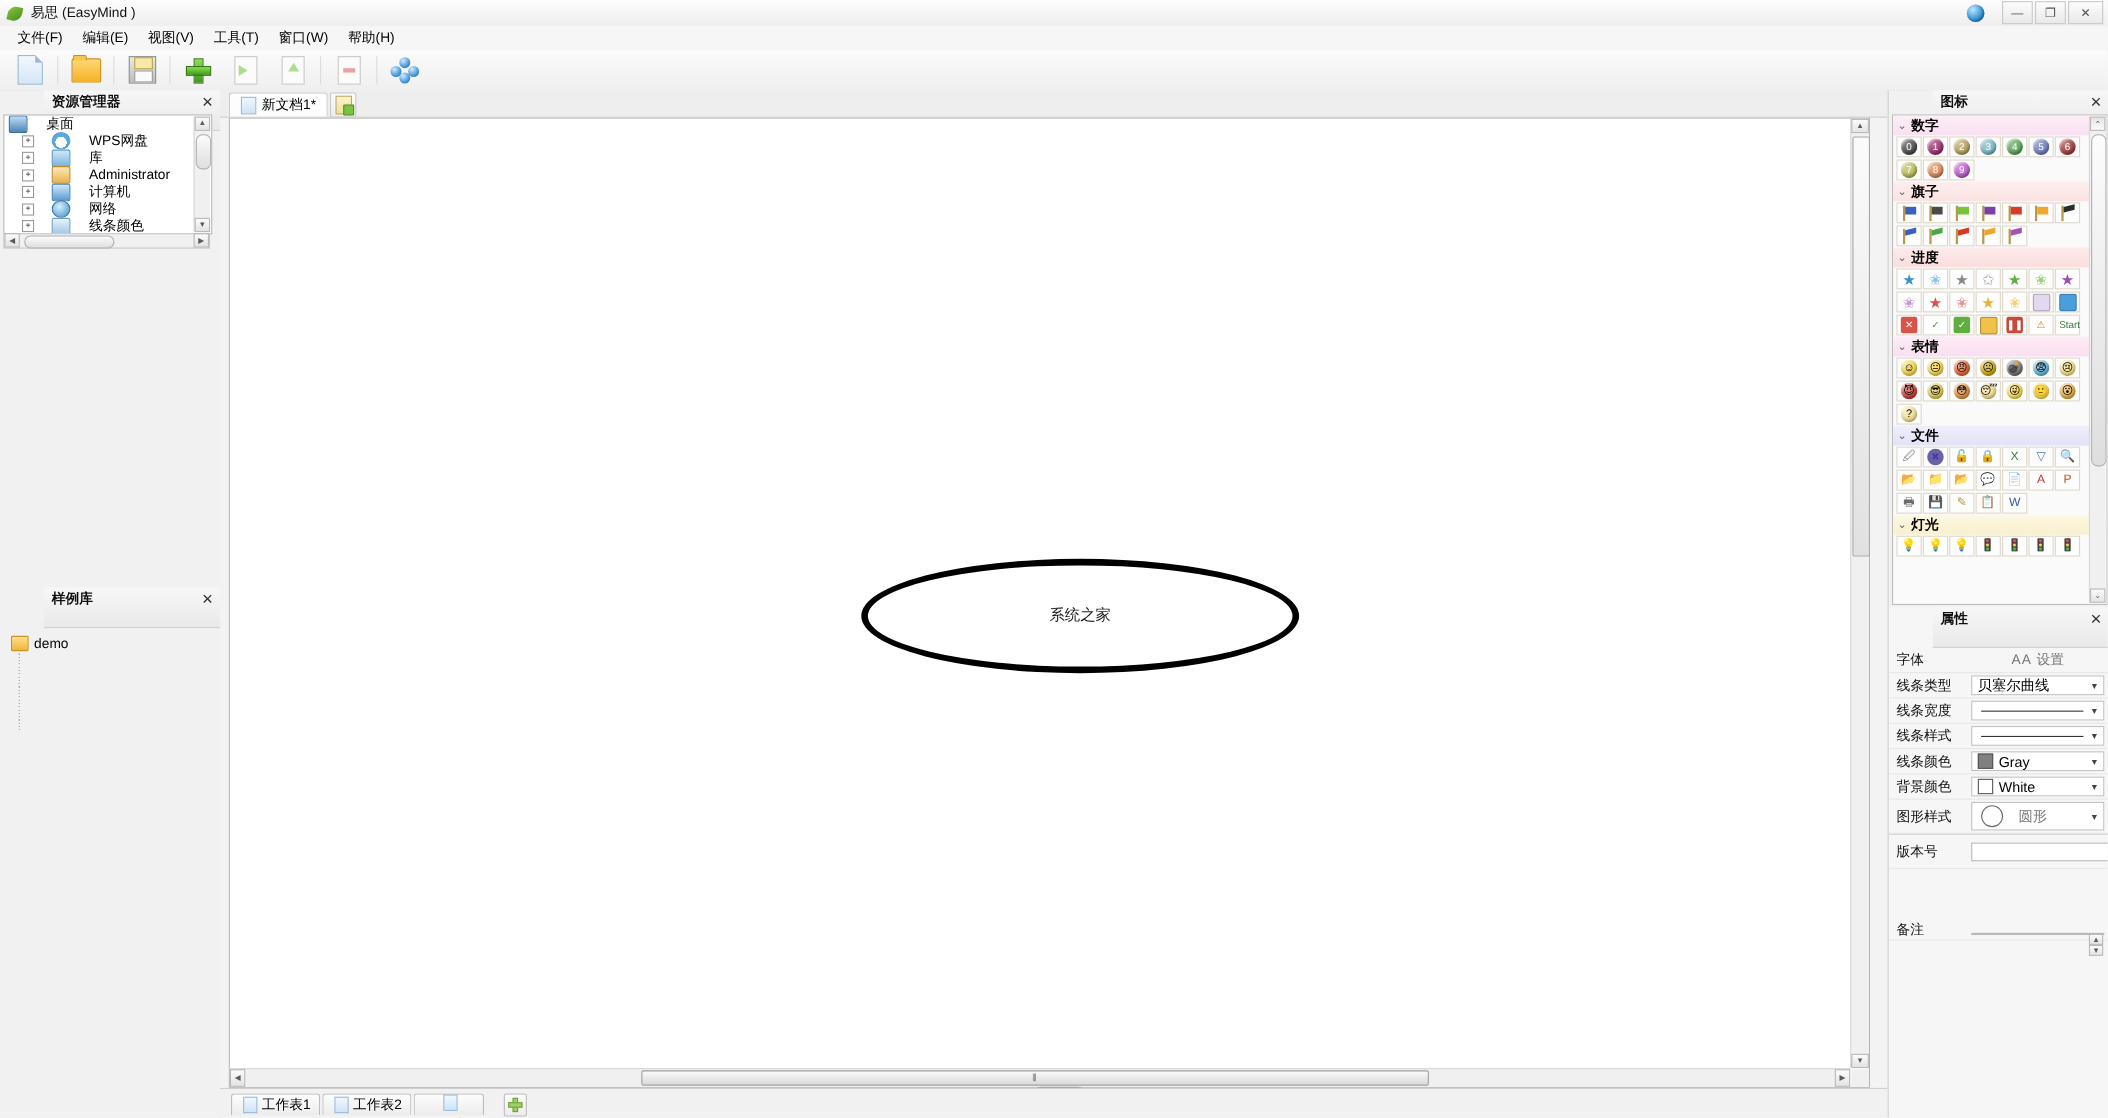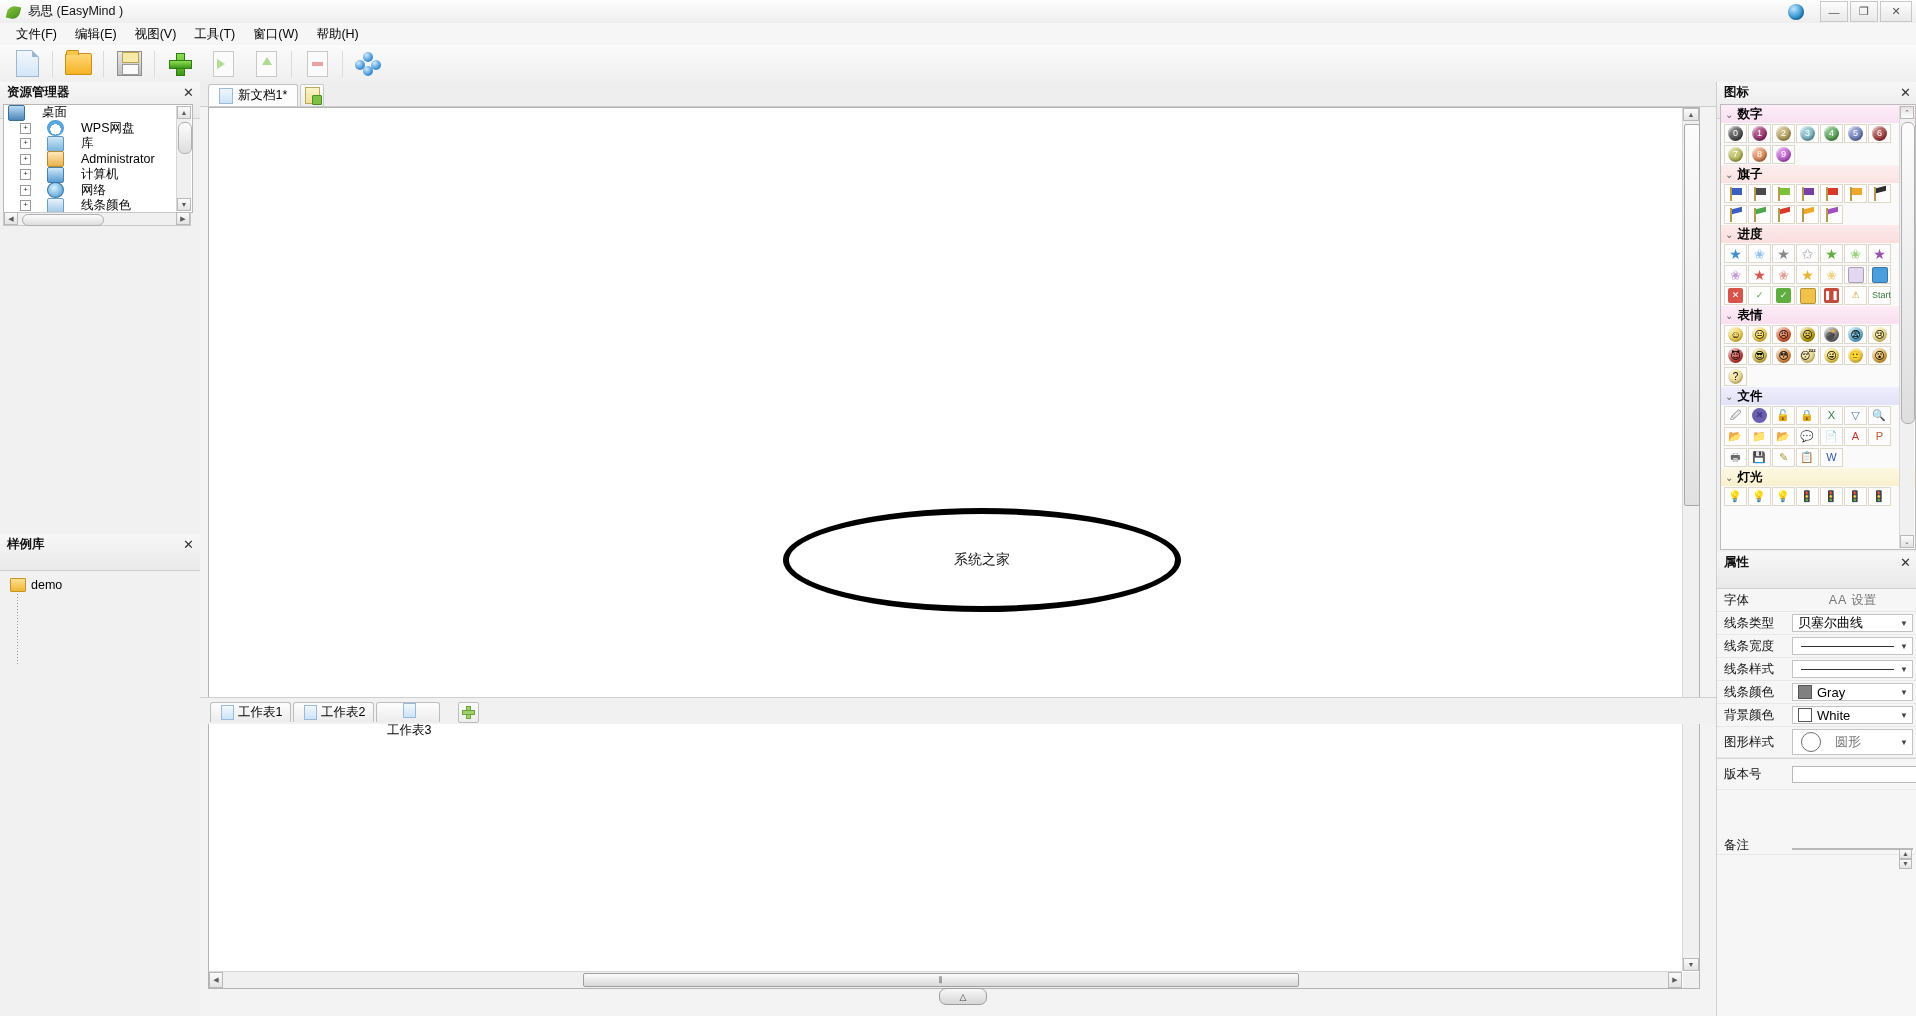--- a/index.html
+++ b/index.html
@@ -3,21 +3,21 @@
 <meta charset="utf-8">
 <style>
   html,body{margin:0;padding:0;}
   body{
     width:1916px;height:1016px;overflow:hidden;
     font-family:"Liberation Sans","DejaVu Sans",sans-serif;
     font-size:13px;color:#000;
     background:#f0f0f0;
     -webkit-font-smoothing:none;
   }
-  .app{position:relative;width:1916px;height:724px;background:#f4f4f4;}
+  .app{position:relative;width:1916px;height:1016px;background:#f4f4f4;}
 
   
   .titlebar{position:absolute;left:0;top:0;width:1916px;height:23px;
     background:linear-gradient(#fdfdfd,#eeeeee);
     border-bottom:1px solid #d8d8d8;display:flex;align-items:center;}
   .titlebar .tb-icon{width:16px;height:16px;margin:0 5px 0 7px;position:relative;}
   .leaf{width:13px;height:13px;border-radius:60% 0 60% 0;
     background:linear-gradient(135deg,#8dc63f,#3f8c1d);transform:rotate(12deg);
     display:block;margin-top:2px;}
   .titlebar .tb-title{font-size:12.5px;color:#111;}
@@ -64,21 +64,21 @@
   .ic-group{width:26px;height:24px;position:relative;}
   .bub{position:absolute;border-radius:50%;background:radial-gradient(circle at 35% 30%,#cfeaff,#3e8fd4 65%,#2a6da9);}
   .ic-group .b1{left:8px;top:0;width:10px;height:10px;}
   .ic-group .b2{left:0px;top:8px;width:10px;height:10px;}
   .ic-group .b3{left:16px;top:8px;width:10px;height:10px;}
   .ic-group .b4{left:8px;top:14px;width:10px;height:10px;}
 
   
   .panel-hd{height:20px;background:linear-gradient(#f7f7f7,#e9e9e9);
     border-bottom:1px solid #d0d0d0;display:flex;align-items:center;justify-content:space-between;
-    padding:0 6px 16px 7px;font-weight:bold;font-size:12.5px;color:#111;}
+    padding:0 6px 16px 7px;font-weight:bold;font-size:12.5px;color:#111;margin-left:40px;}
   .panel-hd .cls{font-size:13px;font-weight:bold;color:#333;cursor:pointer;line-height:1;}
 
   
   .lpanel{position:absolute;left:0;top:82px;width:200px;height:452px;background:#f1f1f1;
     border-right:1px solid #cfcfcf;}
   .tree-box{position:absolute;left:3px;top:22px;width:188px;height:107px;background:#fff;
     border:1px solid #b6b6b6;overflow:hidden;}
   .tnode{display:flex;align-items:center;height:15.5px;padding-left:4px;font-size:12.5px;white-space:nowrap;gap:13px;}
   .tnode.lvl1{padding-left:16px;}
   .exp{width:9px;height:9px;border:1px solid #9a9a9a;background:#fff;font-size:8px;line-height:7px;

